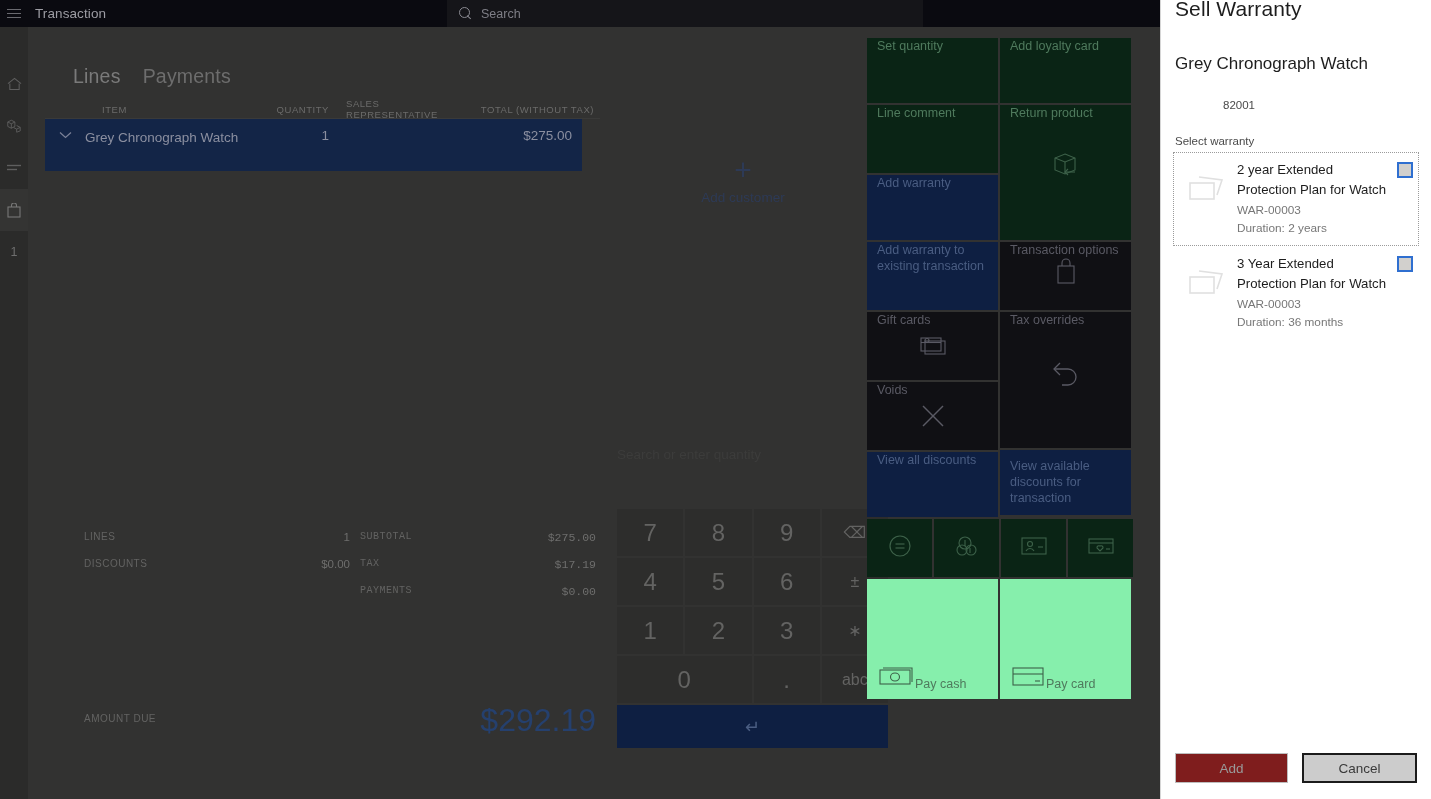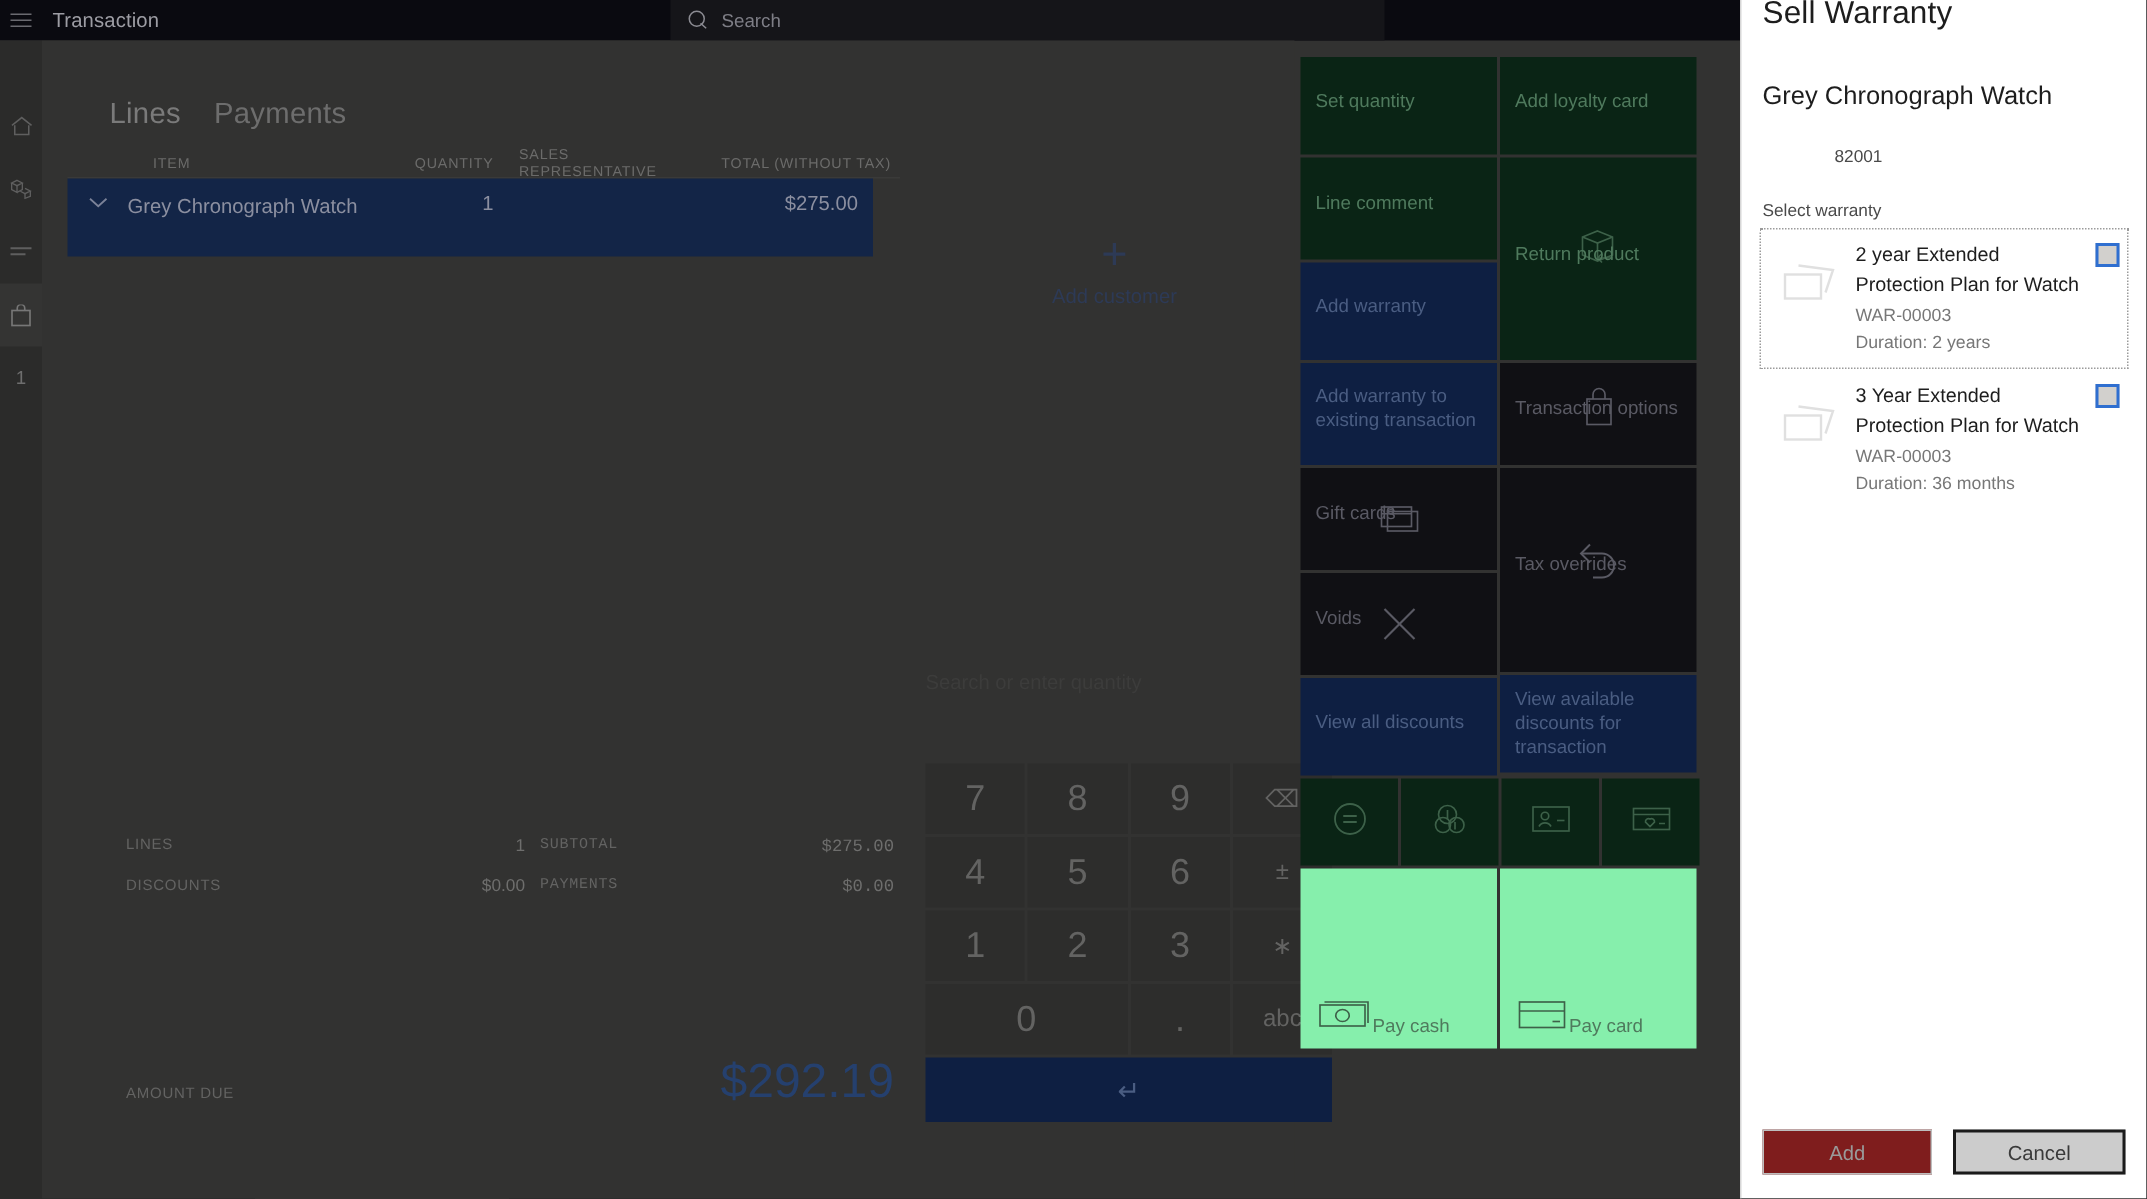--- a/index.html
+++ b/index.html
@@ -105,21 +105,21 @@
   .tot-cols { display: flex; }
   .tot-left { width: 266px; }
   .tot-right { flex: 1; font-family: Liberation Mono, monospace; }
   .tot-row { display: flex; justify-content: space-between; height: 27px; align-items: flex-start; }
   .tot-k { color: #636362; font-size: 10px; letter-spacing: .5px; }
   .tot-v { color: #6e6e6d; font-size: 11.5px; }
   .tot-right .tot-row { padding-left: 10px; }
   .tot-right .tot-k { padding-left: 0px; }
   .tot-right .tot-v { padding-right: 8px; }
   .amt-due-row {
-    display: flex; align-items: flex-end; justify-content: space-between;
+    display: flex; align-items: center; justify-content: space-between;
     margin-top: 90px; padding-right: 8px; gap: 40px;
   }
   .amt-k { color: #636362; font-size: 10px; letter-spacing: .5px; padding-bottom: 4px; }
   .amt-v { color: #25406e; font-size: 32px; font-weight: 300; }
 
   
   .keypad { position: absolute; left: 589px; top: 482px; width: 271px; }
   .kp-grid { display: grid; grid-template-columns: repeat(4, 1fr); gap: 2px; }
   .key {
     background: #2d2d2c; height: 47px; display: flex; align-items: center;
@@ -130,21 +130,21 @@
   .key-enter {
     margin-top: 2px; height: 43px; background: #0e1f42; display: flex;
     align-items: center; justify-content: center; color: #4a5d82; font-size: 18px;
   }
 
   
   .tiles { position: absolute; left: 867px; top: 38px; width: 269px; }
   .tiles-row { display: flex; gap: 2px; margin-bottom: 2px; }
   .tcol { display: flex; flex-direction: column; gap: 2px; }
   .tile {
-    width: 131px; position: relative; display: flex; align-items: center;
+    width: 131px; position: relative; display: flex; align-items: flex-start;
     padding: 0 0 8px 10px; color: #4f6a57; font-size: 12.5px; line-height: 16px;
   }
   .tile .tlabel { position: relative; z-index: 2; }
   .tile .ticon {
     position: absolute; left: 0; right: 0; top: 0; bottom: 0;
     display: flex; align-items: center; justify-content: center; z-index: 1;
   }
   .t-green { background: #0a2415; color: #4f7a5d; }
   .t-dark  { background: #101014; color: #5a5a64; }
   .t-blue  { background: #0e1f42; color: #4a5d82; }
@@ -326,20 +326,24 @@
             </div>
             <div class="tot-row">
               <span class="tot-k">DISCOUNTS</span>
               <span class="tot-v">$0.00</span>
             </div>
           </div>
           <div class="tot-right">
             <div class="tot-row">
               <span class="tot-k">SUBTOTAL</span>
               <span class="tot-v">$275.00</span>
+            </div>
+            <div class="tot-row">
+              <span class="tot-k">TAX</span>
+              <span class="tot-v">$17.19</span>
             </div>
             <div class="tot-row">
               <span class="tot-k">PAYMENTS</span>
               <span class="tot-v">$0.00</span>
             </div>
           </div>
         </div>
         <div class="amt-due-row">
           <span class="amt-k">AMOUNT DUE</span>
           <span class="amt-v">$292.19</span>

